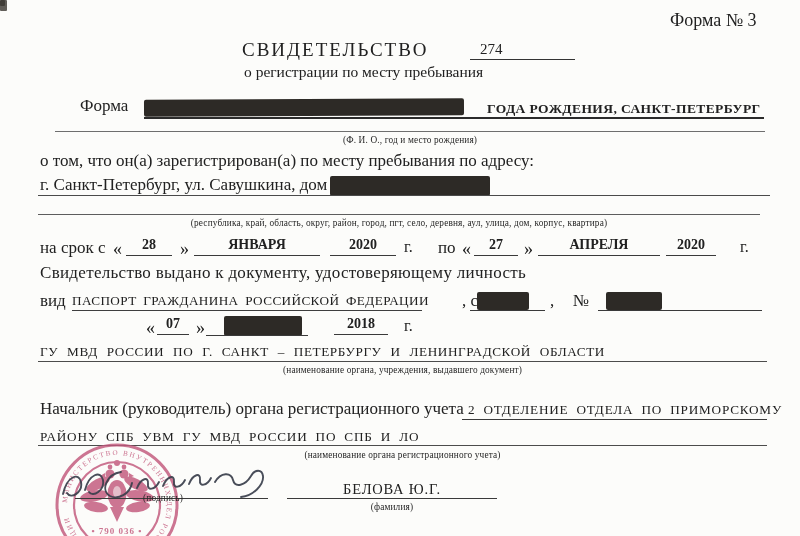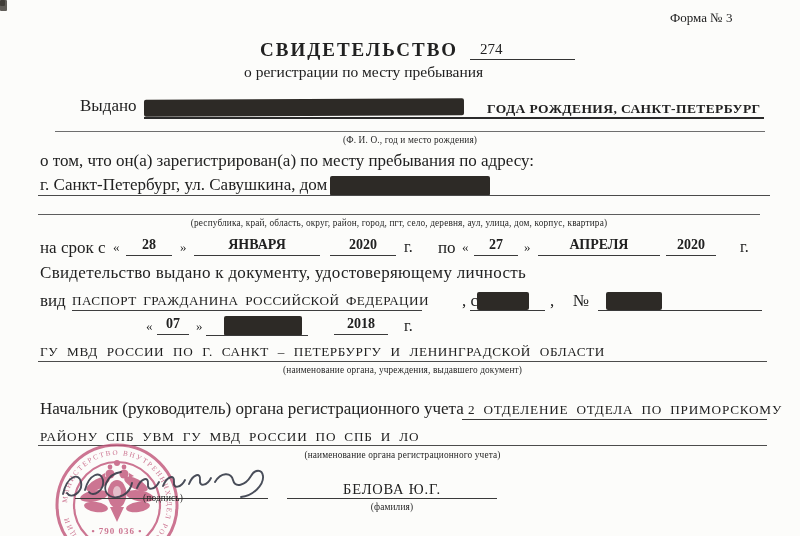--- a/index.html
+++ b/index.html
@@ -5,21 +5,21 @@
   html,body{margin:0;padding:0;background:#e8e8e6;}
   .page{
     position:relative;width:800px;height:536px;overflow:hidden;
     background:#fcfcfa;
     font-family:"Liberation Serif", serif;
     color:#212121;
   }
   .abs{position:absolute;}
   .t17{font-size:17px;white-space:nowrap;}
   .t16{font-size:16px;white-space:nowrap;}
-  .t15{font-size:13px;white-space:nowrap;}
+  .t15{font-size:18px;white-space:nowrap;}
   .caps13{font-size:13.2px;letter-spacing:0.6px;word-spacing:5px;white-space:nowrap;}
   .capsfit{font-size:13.2px;letter-spacing:0.4px;word-spacing:3px;white-space:nowrap;}
   .boldcaps{font-size:13.5px;font-weight:bold;letter-spacing:0.4px;white-space:nowrap;margin-left:20px;}
   .cap{font-size:9.3px;color:#262626;letter-spacing:0.15px;white-space:nowrap;}
   .center{text-align:center;}
   .vbox{border-bottom:1.5px solid #3a3a3a;height:20px;text-align:center;font-weight:bold;font-size:14px;padding-top:1px;box-sizing:border-box;}
   .redact{background:#2d2a26;border-radius:2px;}
   .thinline{border-bottom:1.5px solid #6e6e6e;height:0;}
   .fillline{border-bottom:1.5px solid #3a3a3a;height:0;}
   .heavyline{border-bottom:2px solid #2b2b2b;height:0;}
@@ -29,25 +29,25 @@
 </head>
 <body>
 
 <div class="page">
 
   <div class="abs mark" style="left:0;top:4;width:5px;height:6px;"></div>
   <div class="abs mark" style="left:0;top:13;width:7px;height:11px;"></div>
 
   <div class="abs t15" style="left:670;top:10px;left:670px;">Форма № 3</div>
 
-  <div class="abs" style="left:260px;top:39px;font-size:19px;letter-spacing:2px;white-space:nowrap;font-weight:bold;">СВИДЕТЕЛЬСТВО</div>
+  <div class="abs" style="left:242px;top:39px;font-size:19px;letter-spacing:2px;white-space:nowrap;">СВИДЕТЕЛЬСТВО</div>
   <div class="abs" style="left:470px;top:41px;width:105px;height:19px;border-bottom:1.5px solid #333;font-size:15px;padding-left:10px;box-sizing:border-box;">274</div>
   <div class="abs" style="left:244px;top:63px;font-size:15.5px;white-space:nowrap;">о регистрации по месту пребывания</div>
 
-  <div class="abs t17" style="left:80px;top:96px;">Выдано</div>
+  <div class="abs t17" style="left:80px;top:96px;">Форма</div>
   <div class="abs redact" style="left:144px;top:99px;width:320px;height:17px;transform:rotate(-0.25deg);"></div>
   <div class="abs boldcaps" style="left:467px;top:101px;">ГОДА РОЖДЕНИЯ, САНКТ-ПЕТЕРБУРГ</div>
   <div class="abs heavyline" style="left:144px;top:117px;width:620px;"></div>
   <div class="abs thinline" style="left:55px;top:131px;width:710px;"></div>
   <div class="abs cap center" style="left:55px;top:135px;width:710px;">(Ф. И. О., год и место рождения)</div>
 
   <div class="abs t17" style="left:40px;top:151px;">о том, что он(а) зарегистрирован(а) по месту пребывания по адресу:</div>
 
   <div class="abs t17" style="left:40px;top:175px;">г. Санкт-Петербург, ул. Савушкина, дом</div>
   <div class="abs redact" style="left:330px;top:176px;width:160px;height:20px;"></div>

